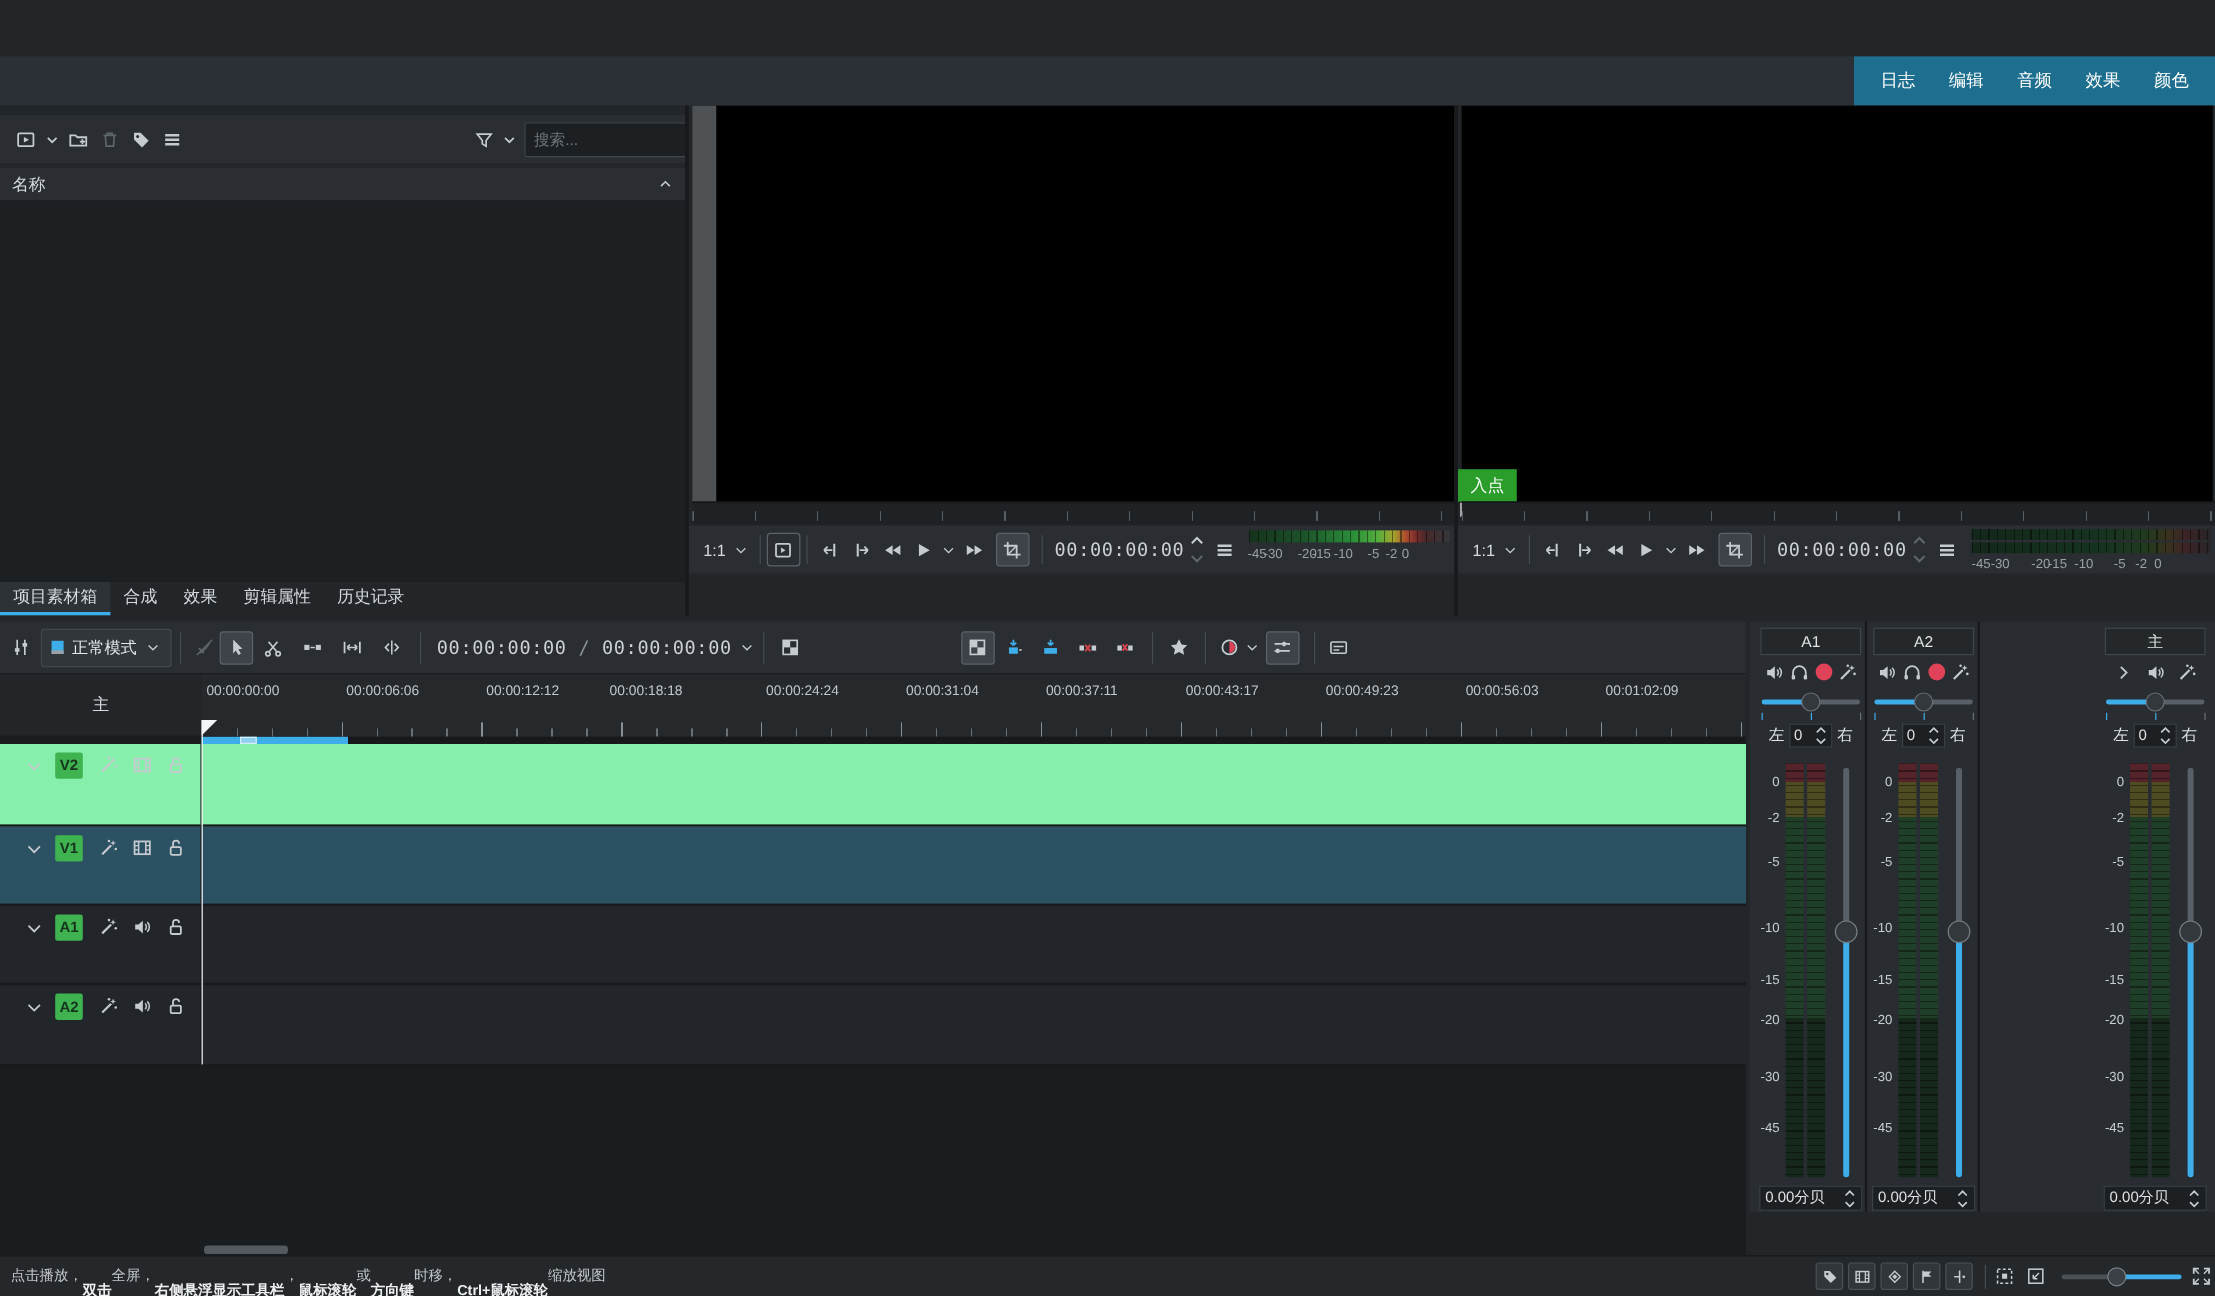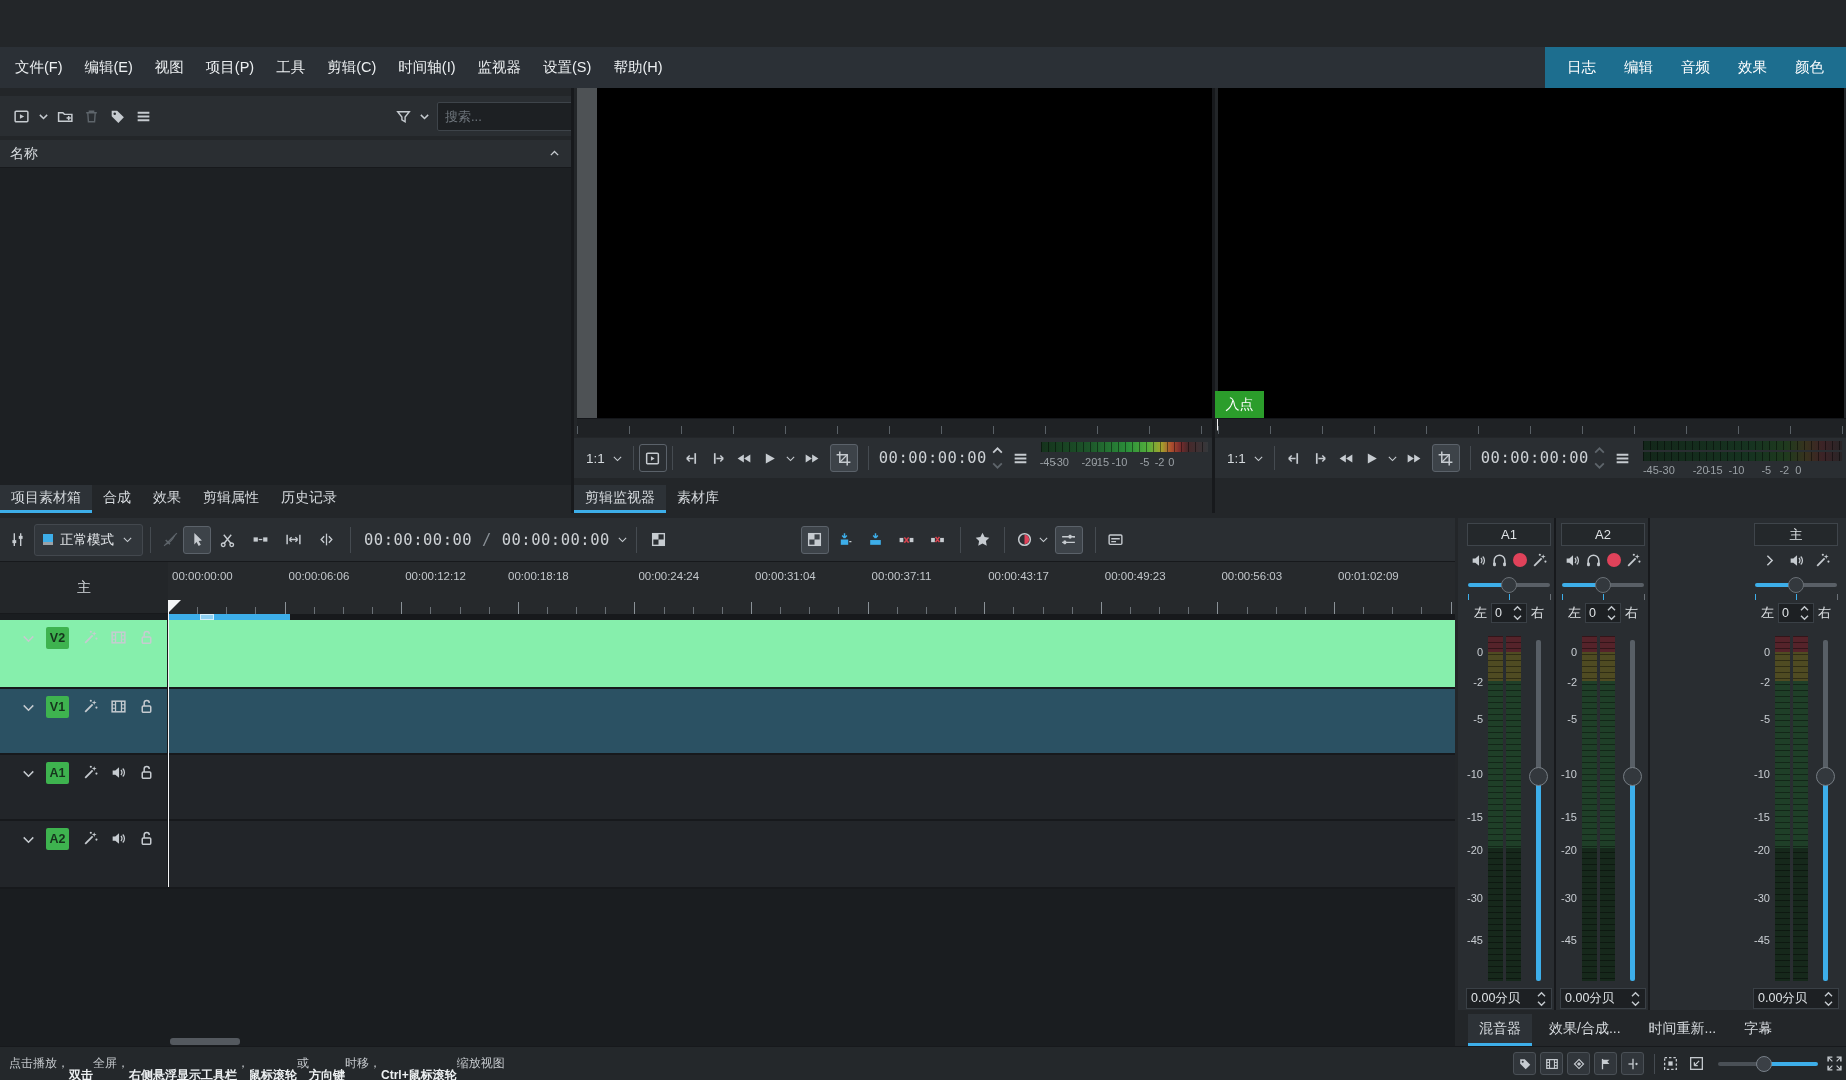--- a/index.html
+++ b/index.html
@@ -113,32 +113,20 @@
   #zoom-slider .trk-r{position:absolute;left:45px;top:6px;right:0;height:4px;background:#3daee9;border-radius:2px;}
   #zoom-slider .knob{position:absolute;left:38px;top:0;width:16px;height:16px;border-radius:50%;background:#3b4046;border:1px solid #788089;box-sizing:border-box;}
 </style>
 </head>
 <body>
 
 <div id="app">
 
 
   <div class="abs" id="menubar">
-    <div id="menus">
-        <div class="menu-item">文件(F)</div>
-        <div class="menu-item">编辑(E)</div>
-        <div class="menu-item">视图</div>
-        <div class="menu-item">项目(P)</div>
-        <div class="menu-item">工具</div>
-        <div class="menu-item">剪辑(C)</div>
-        <div class="menu-item">时间轴(I)</div>
-        <div class="menu-item">监视器</div>
-        <div class="menu-item">设置(S)</div>
-        <div class="menu-item">帮助(H)</div>
-      </div>
     <div id="layouts">
         <div class="layout-btn">日志</div>
         <div class="layout-btn">编辑</div>
         <div class="layout-btn">音频</div>
         <div class="layout-btn">效果</div>
         <div class="layout-btn">颜色</div>
       </div>
   </div>
 
   <div class="abs panel" id="bin-panel">
@@ -311,24 +299,20 @@
             <span style="left: 4%;">-45</span>
             <span style="left: 12%;">-30</span>
             <span style="left: 29%;">-20</span>
             <span style="left: 36%;">-15</span>
             <span style="left: 47%;">-10</span>
             <span style="left: 62%;">-5</span>
             <span style="left: 71%;">-2</span>
             <span style="left: 78%;">0</span>
           </div>
         </div>
-      </div>
-    <div class="panel-tabs tabbar" id="clipmon-tabs">
-        <div class="tab sel">剪辑监视器</div>
-        <div class="tab">素材库</div>
       </div>
   </div>
   <div class="abs splitter-v" style="left:1212px"></div>
 
   <div class="abs panel" id="projmon-panel">
     <div class="abs video-black" style="left:3px;top:0;width:626px;height:330px"></div>
     <div class="abs" id="inpoint-badge" style="left:0;top:303px;width:49px;height:27px">
         <span>入点</span>
       </div>
     <div class="abs" id="inpoint-tri" style="left:2px;top:331px"></div>
@@ -944,28 +928,20 @@
             <svg viewBox="0 0 12 8">
               <path d="M2 6l4-4 4 4" fill="none" stroke="currentColor" stroke-width="1.6"></path>
             </svg>
             <svg viewBox="0 0 12 8">
               <path d="M2 2l4 4 4-4" fill="none" stroke="currentColor" stroke-width="1.6"></path>
             </svg>
           </span>
         </div>
       </div>
     </div>
-  <div class="abs" id="mixer-tabs">
-      <div class="tabbar" style="width: 100%; display: flex; gap: 6px; padding-left: 10px;">
-        <div class="tab sel">混音器</div>
-        <div class="tab">效果/合成...</div>
-        <div class="tab">时间重新...</div>
-        <div class="tab">字幕</div>
-      </div>
-    </div>
 
   <div class="abs" id="statusbar">
     <div id="status-hint">
         <span>点击播放，</span>
         <b>双击</b>
         <span>全屏，</span>
         <b>右侧悬浮显示工具栏</b>
         <span>，</span>
         <b>鼠标滚轮</b>
         <span>或</span>

